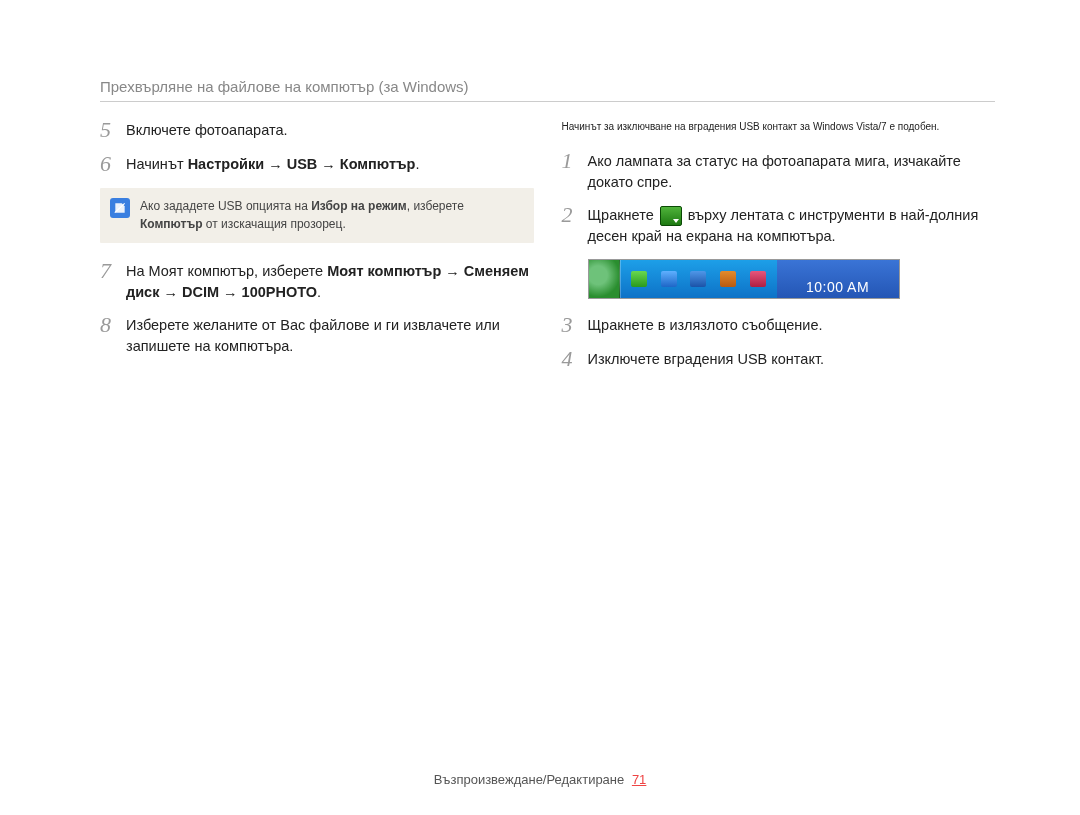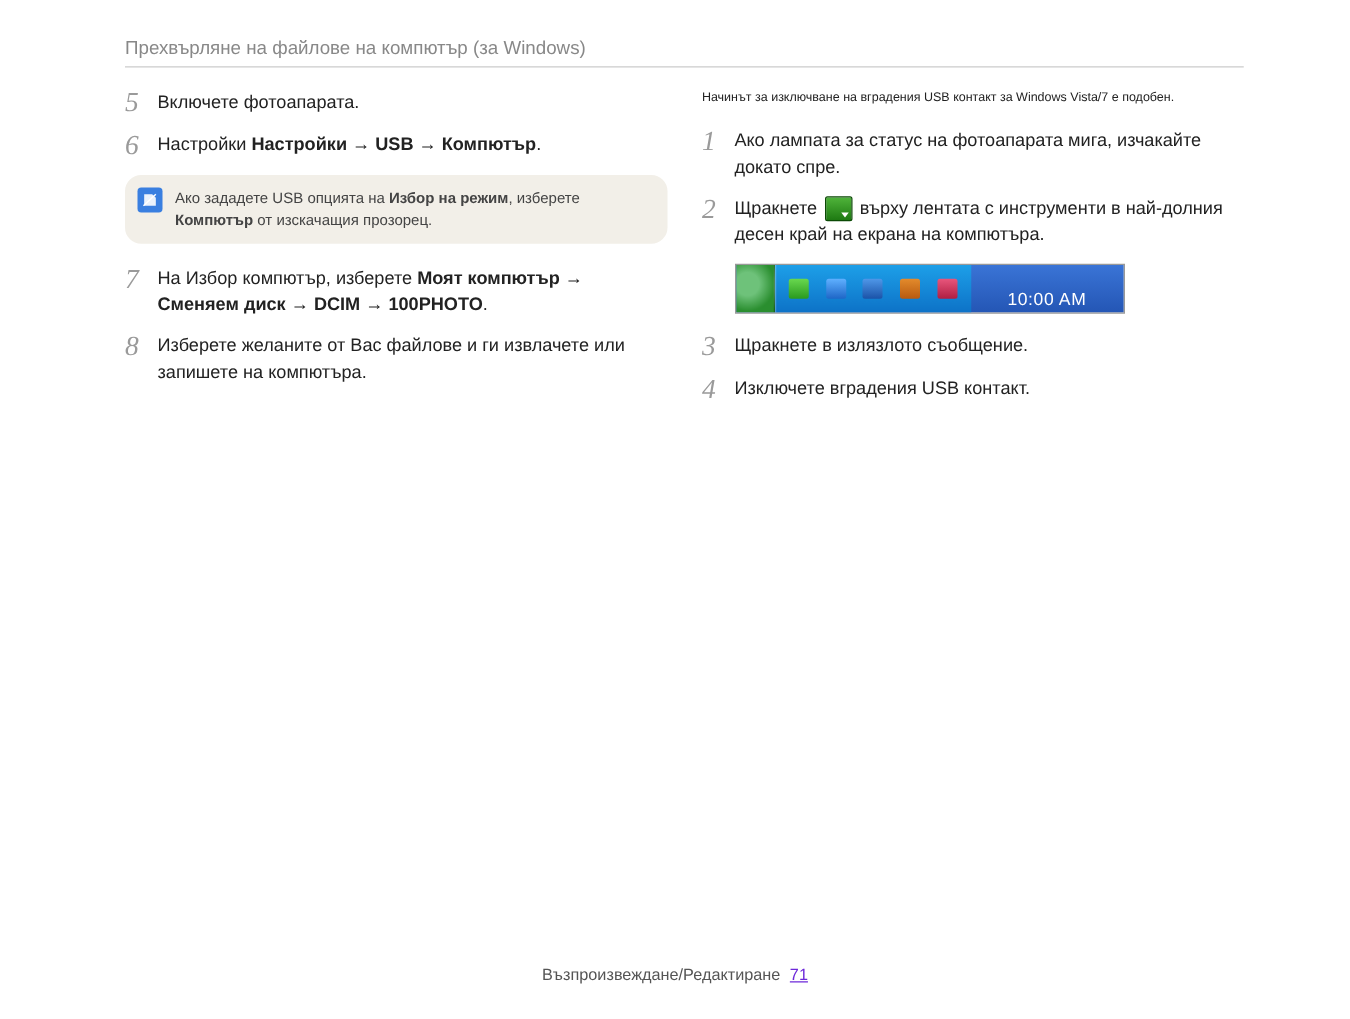--- a/index.html
+++ b/index.html
@@ -6,21 +6,21 @@
     margin: 0;
     padding: 0;
     background: #ffffff;
     font-family: Arial, Helvetica, sans-serif;
     width: 1080px;
     height: 815px;
     position: relative;
     color: #222;
   }
   .page {
-    padding: 30px 85px 0 100px;
+    padding: 78px 85px 0 100px;
     box-sizing: border-box;
   }
   .page-header {
     font-size: 15px;
     color: #888;
     border-bottom: 1px solid #ccc;
     padding-bottom: 6px;
     margin-bottom: 18px;
   }
   .columns {
@@ -47,21 +47,21 @@
     flex-shrink: 0;
     line-height: 1.1;
     margin-top: -2px;
   }
   .step-body {
     flex: 1;
   }
   .bold { font-weight: bold; }
   .note-box {
     background: #f2efe8;
-    border-radius: 13px;
+    border-radius: 1px;
     padding: 10px 12px 10px 10px;
     margin: 6px 0 18px 0;
     display: flex;
     align-items: flex-start;
     gap: 10px;
     font-size: 12px;
     line-height: 1.45;
     color: #444;
   }
   .note-icon {
@@ -147,60 +147,60 @@
     margin-top: 16px;
   }
   .footer {
     position: absolute;
     bottom: 28px;
     width: 100%;
     text-align: center;
     font-size: 13px;
     color: #555;
   }
-  .footer .pg { color: #6d28d9; margin-left: 4px; text-decoration: underline; }
+  .footer .pg { color: #ef4444; margin-left: 4px; text-decoration: underline; }
 </style>
 </head>
 <body>
 
 <div class="page">
   <div class="page-header">Прехвърляне на файлове на компютър (за Windows)</div>
 
   <div class="columns">
 
     <div class="col">
 
       <div class="step">
         <div class="step-num">5</div>
         <div class="step-body">Включете фотоапарата.</div>
       </div>
 
       <div class="step">
         <div class="step-num">6</div>
         <div class="step-body">
-          <span>Настройки </span><span class="bold">Настройки → USB → Компютър</span><span>.</span>
+          <span>Начинът </span><span class="bold">Настройки → USB → Компютър</span><span>.</span>
         </div>
       </div>
 
       <div class="note-box">
         <div class="note-icon">
           <svg viewBox="0 0 24 24">
               <path fill="#fff" d="M4 4h11l5 5v11H4z" opacity="0.9"></path>
               <path fill="none" stroke="#fff" stroke-width="2" d="M3 20 L20 4"></path>
             </svg>
         </div>
         <div>
           <span>Ако зададете USB опцията на </span><span class="bold">Избор на режим</span><span>, изберете </span><span class="bold">Компютър</span><span> от изскачащия прозорец.</span>
         </div>
       </div>
 
       <div class="step">
         <div class="step-num">7</div>
         <div class="step-body">
-          <span>На Избор компютър, изберете </span><span class="bold">Моят компютър → Сменяем диск → DCIM → 100PHOTO</span><span>.</span>
+          <span>На Моят компютър, изберете </span><span class="bold">Моят компютър → Сменяем диск → DCIM → 100PHOTO</span><span>.</span>
         </div>
       </div>
 
       <div class="step">
         <div class="step-num">8</div>
         <div class="step-body">Изберете желаните от Вас файлове и ги извлачете или запишете на компютъра.</div>
       </div>
     </div>
 
     <div class="col">

